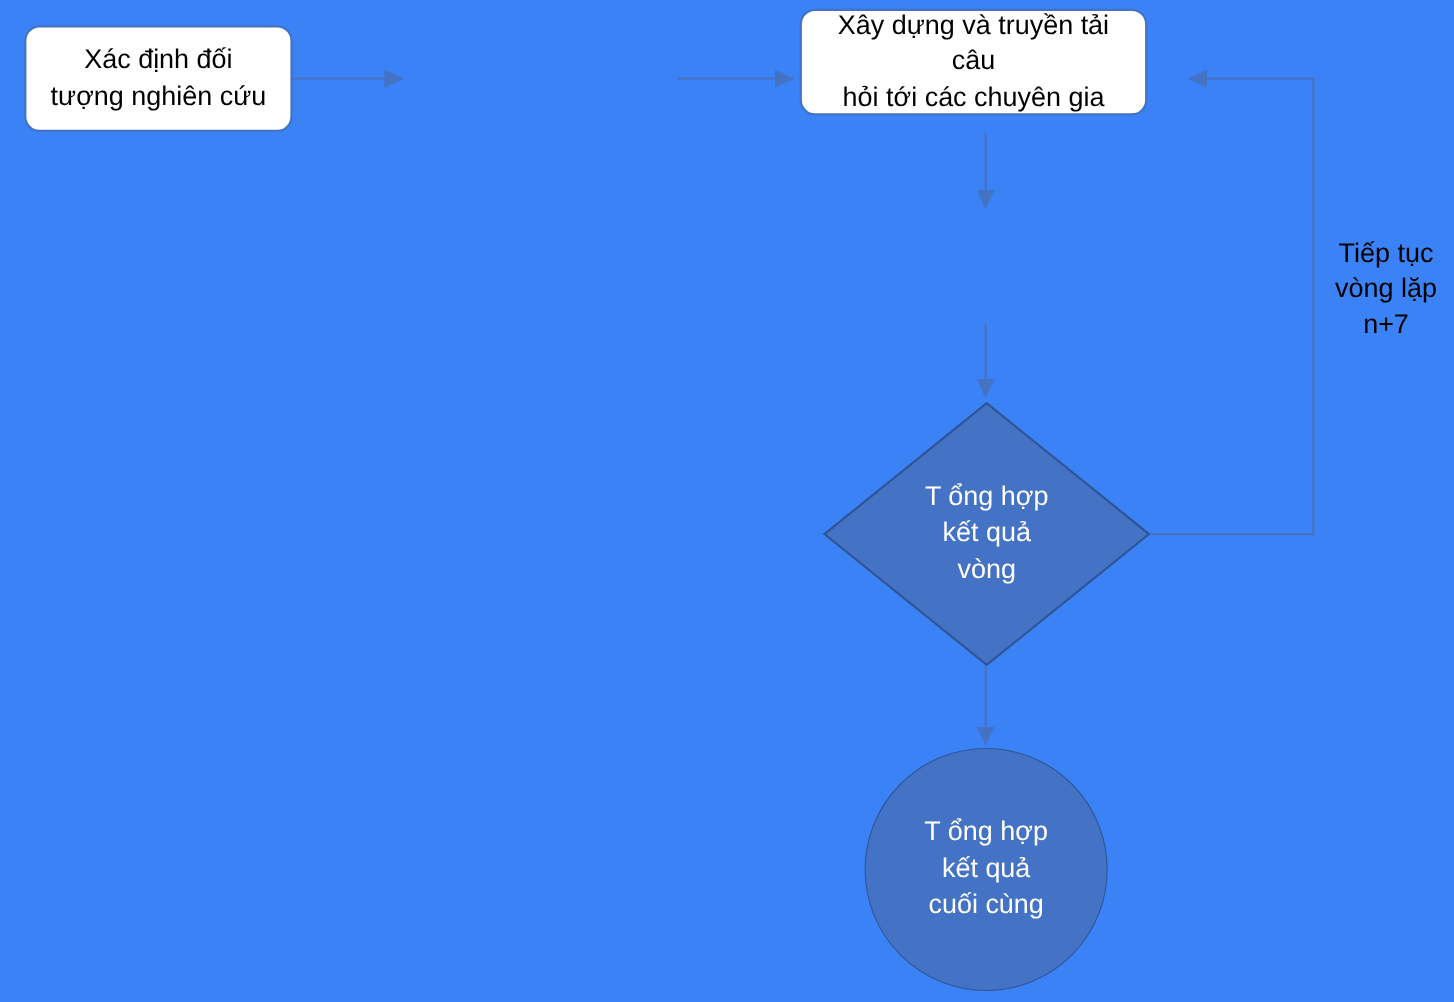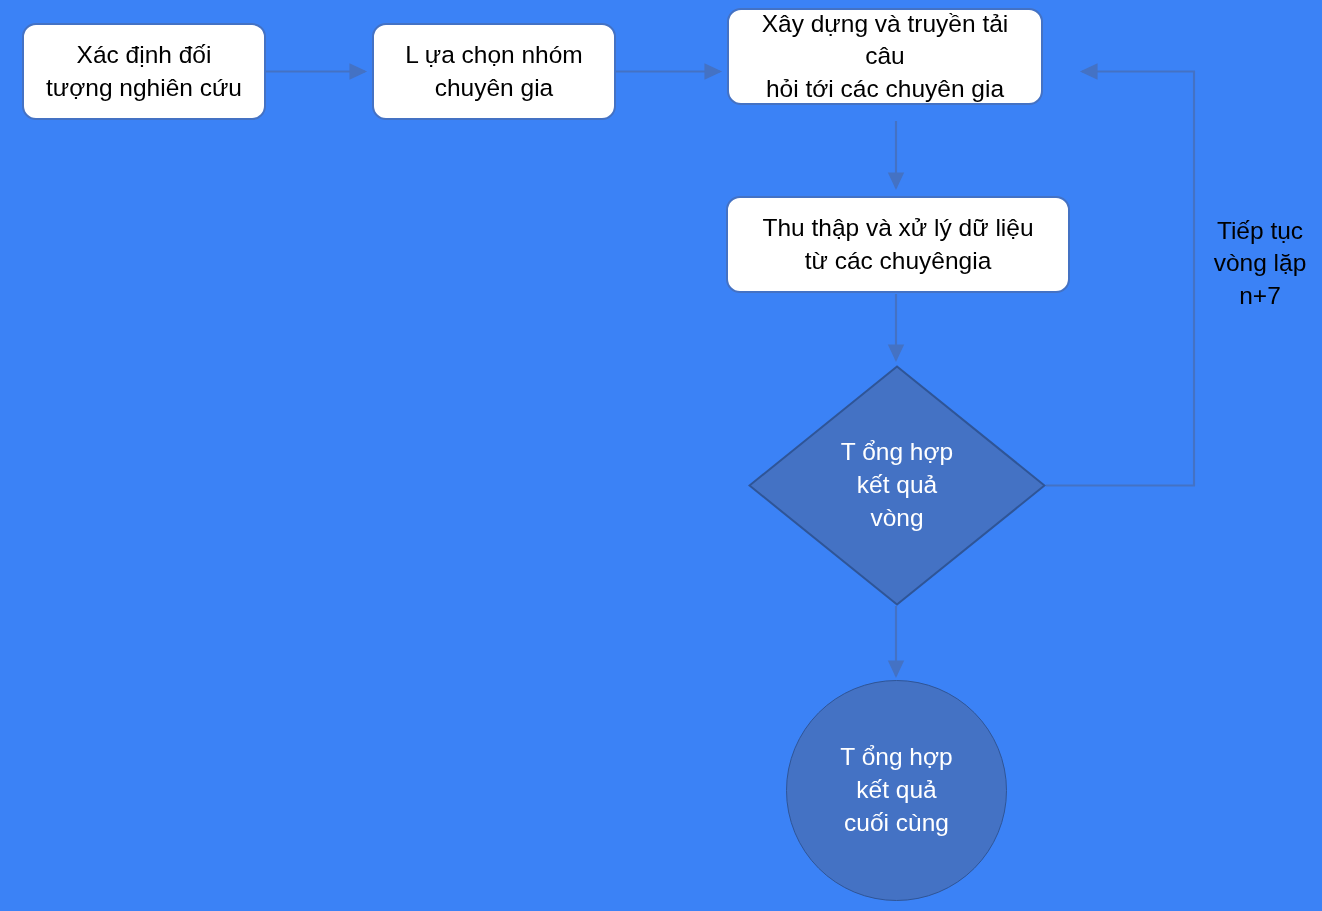--- a/index.html
+++ b/index.html
@@ -123,34 +123,26 @@
     <g>
       <path d="M1046,485.5 L1194,485.5 L1194,71.5 L1082,71.5" fill="none" stroke="#4472C4" stroke-width="2.1" marker-end="url(#arrowhead)"></path>
     </g>
   </svg>
 
   <div class="node proc" style="left:22px; top:23px; width:244px; height:97px;">
     <span class="txt">Xác định đối
 tượng nghiên cứu</span>
   </div>
 
-  <div class="node proc" style="left:372px; top:23px; width:244px; height:97px;">
-    <span class="txt">L ựa chọn nhóm
-chuyên gia</span>
-  </div>
 
   <div class="node proc" style="left:727px; top:8px; width:316px; height:97px;">
     <span class="txt">Xây dựng và truyền tải câu
 hỏi tới các chuyên gia</span>
   </div>
 
-  <div class="node proc" style="left:726px; top:196px; width:344px; height:97px;">
-    <span class="txt">Thu thập và xử lý dữ liệu
-từ các chuyêngia</span>
-  </div>
 
   <div class="decision-wrap" style="left:748px; top:365px; width:298px; height:241px;">
     <svg class="decision-shape" viewBox="0 0 298 241" width="298" height="241" xmlns="http://www.w3.org/2000/svg">
       <polygon points="149,1.5 296.5,120.5 149,239.5 1.5,120.5" fill="#4472C4" stroke="#2F5597" stroke-width="2"></polygon>
     </svg>
     <div class="decision-label">
       <span class="txt">T ổng hợp
 kết quả
 vòng</span>
     </div>

